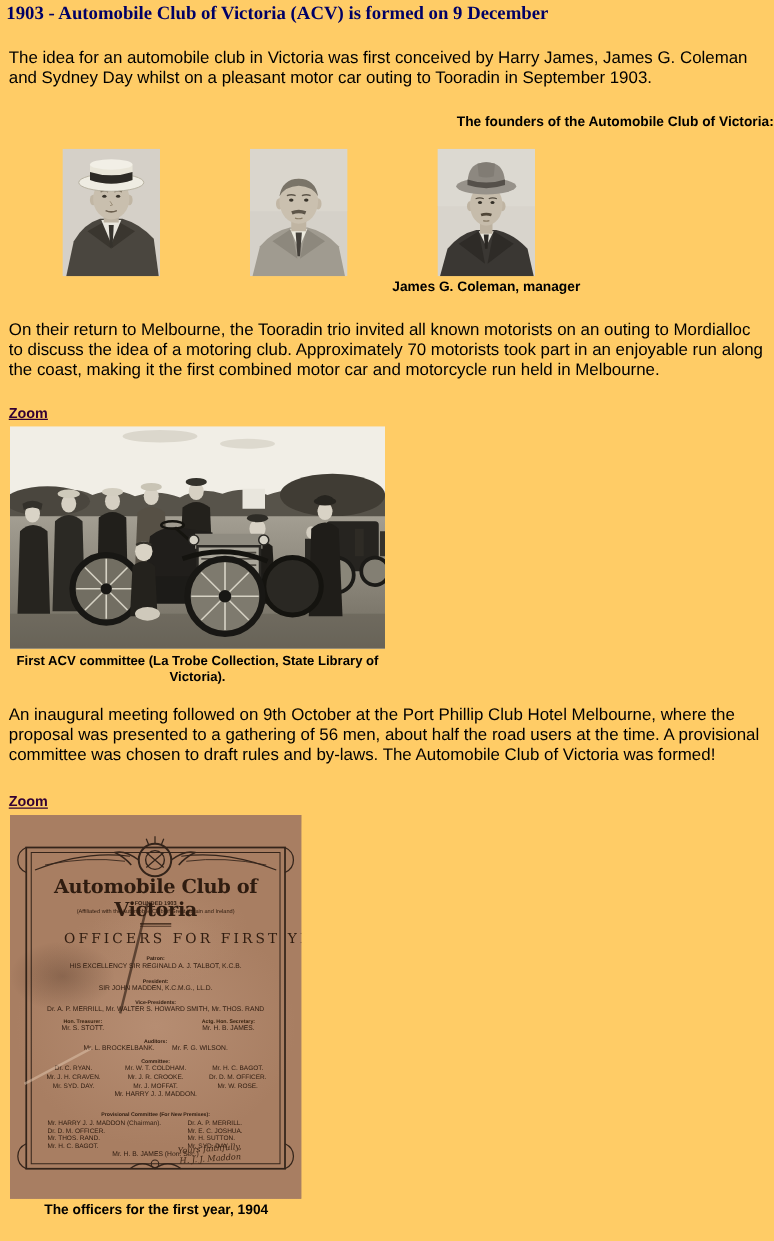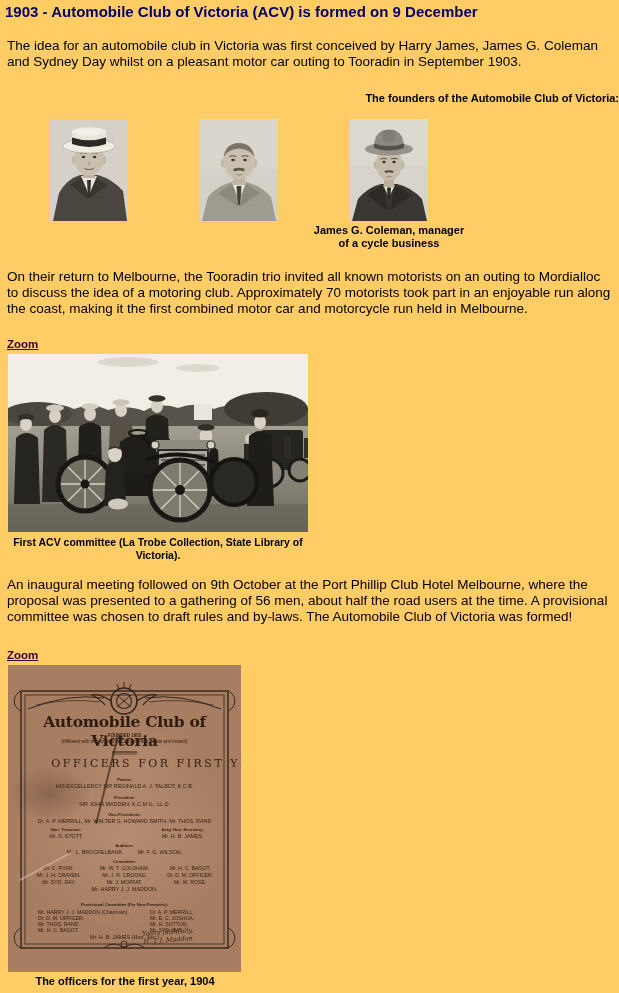--- a/index.html
+++ b/index.html
@@ -4,21 +4,21 @@
 <style>
   html,body{margin:0;padding:0;}
   body{
     width:619px;height:993px;overflow:hidden;
     background:#FFCC66;
     font-family:"Liberation Sans", sans-serif;
     color:#000;
   }
   .title{
     margin:0;padding:3px 0 0 5px;
-    font-size:15px;font-weight:bold;color:#000066;
+    font-size:15px;font-weight:bold;color:#000066;font-family:Liberation Serif, serif;
   }
   .para{
     width:604px;margin:0;padding-left:7px;
     font-size:13.5px;line-height:16px;color:#000;
   }
   #p1{margin-top:18px;}
   #p2{margin-top:19px;}
   #p3{margin-top:15px;}
   .founders-heading{
     margin-top:22px;width:619px;text-align:right;
@@ -173,21 +173,20 @@
         <path d="M34.5,52 Q39,50.5 43.5,52 L42.8,54 Q39,52.6 35.2,54 Z" fill="#4f4638"></path>
         <path d="M36.5,57.5 Q39,58.3 41.5,57.5" stroke="#8a7d68" stroke-width="0.9" fill="none"></path>
         <ellipse cx="39" cy="30" rx="24" ry="6.5" fill="#97928a"></ellipse>
         <path d="M24,29 Q24,15 32,12 Q39,9.5 46,12 Q54,15 54,29 Q39,34 24,29 Z" fill="#8d8880"></path>
         <path d="M32,12 Q39,9.5 46,12 L45,22 Q39,24 33,22 Z" fill="#817c74"></path>
         <path d="M24,24.5 Q39,29.5 54,24.5 L54,29 Q39,34 24,29 Z" fill="#55504a"></path>
       </svg>
     </span>
     <div class="fcap">
       <div>James G. Coleman, manager</div>
-      <div>of a cycle business</div>
     </div>
   </div>
 </div>
 
 <p class="para" id="p2">On their return to Melbourne, the Tooradin trio invited all known motorists on an outing to Mordialloc to discuss the idea of a motoring club. Approximately 70 motorists took part in an enjoyable run along the coast, making it the first combined motor car and motorcycle run held in Melbourne.</p>
 
 <div class="zoomwrap" id="zoom1">
   <a class="zoom-link">Zoom</a>
 </div>
 

